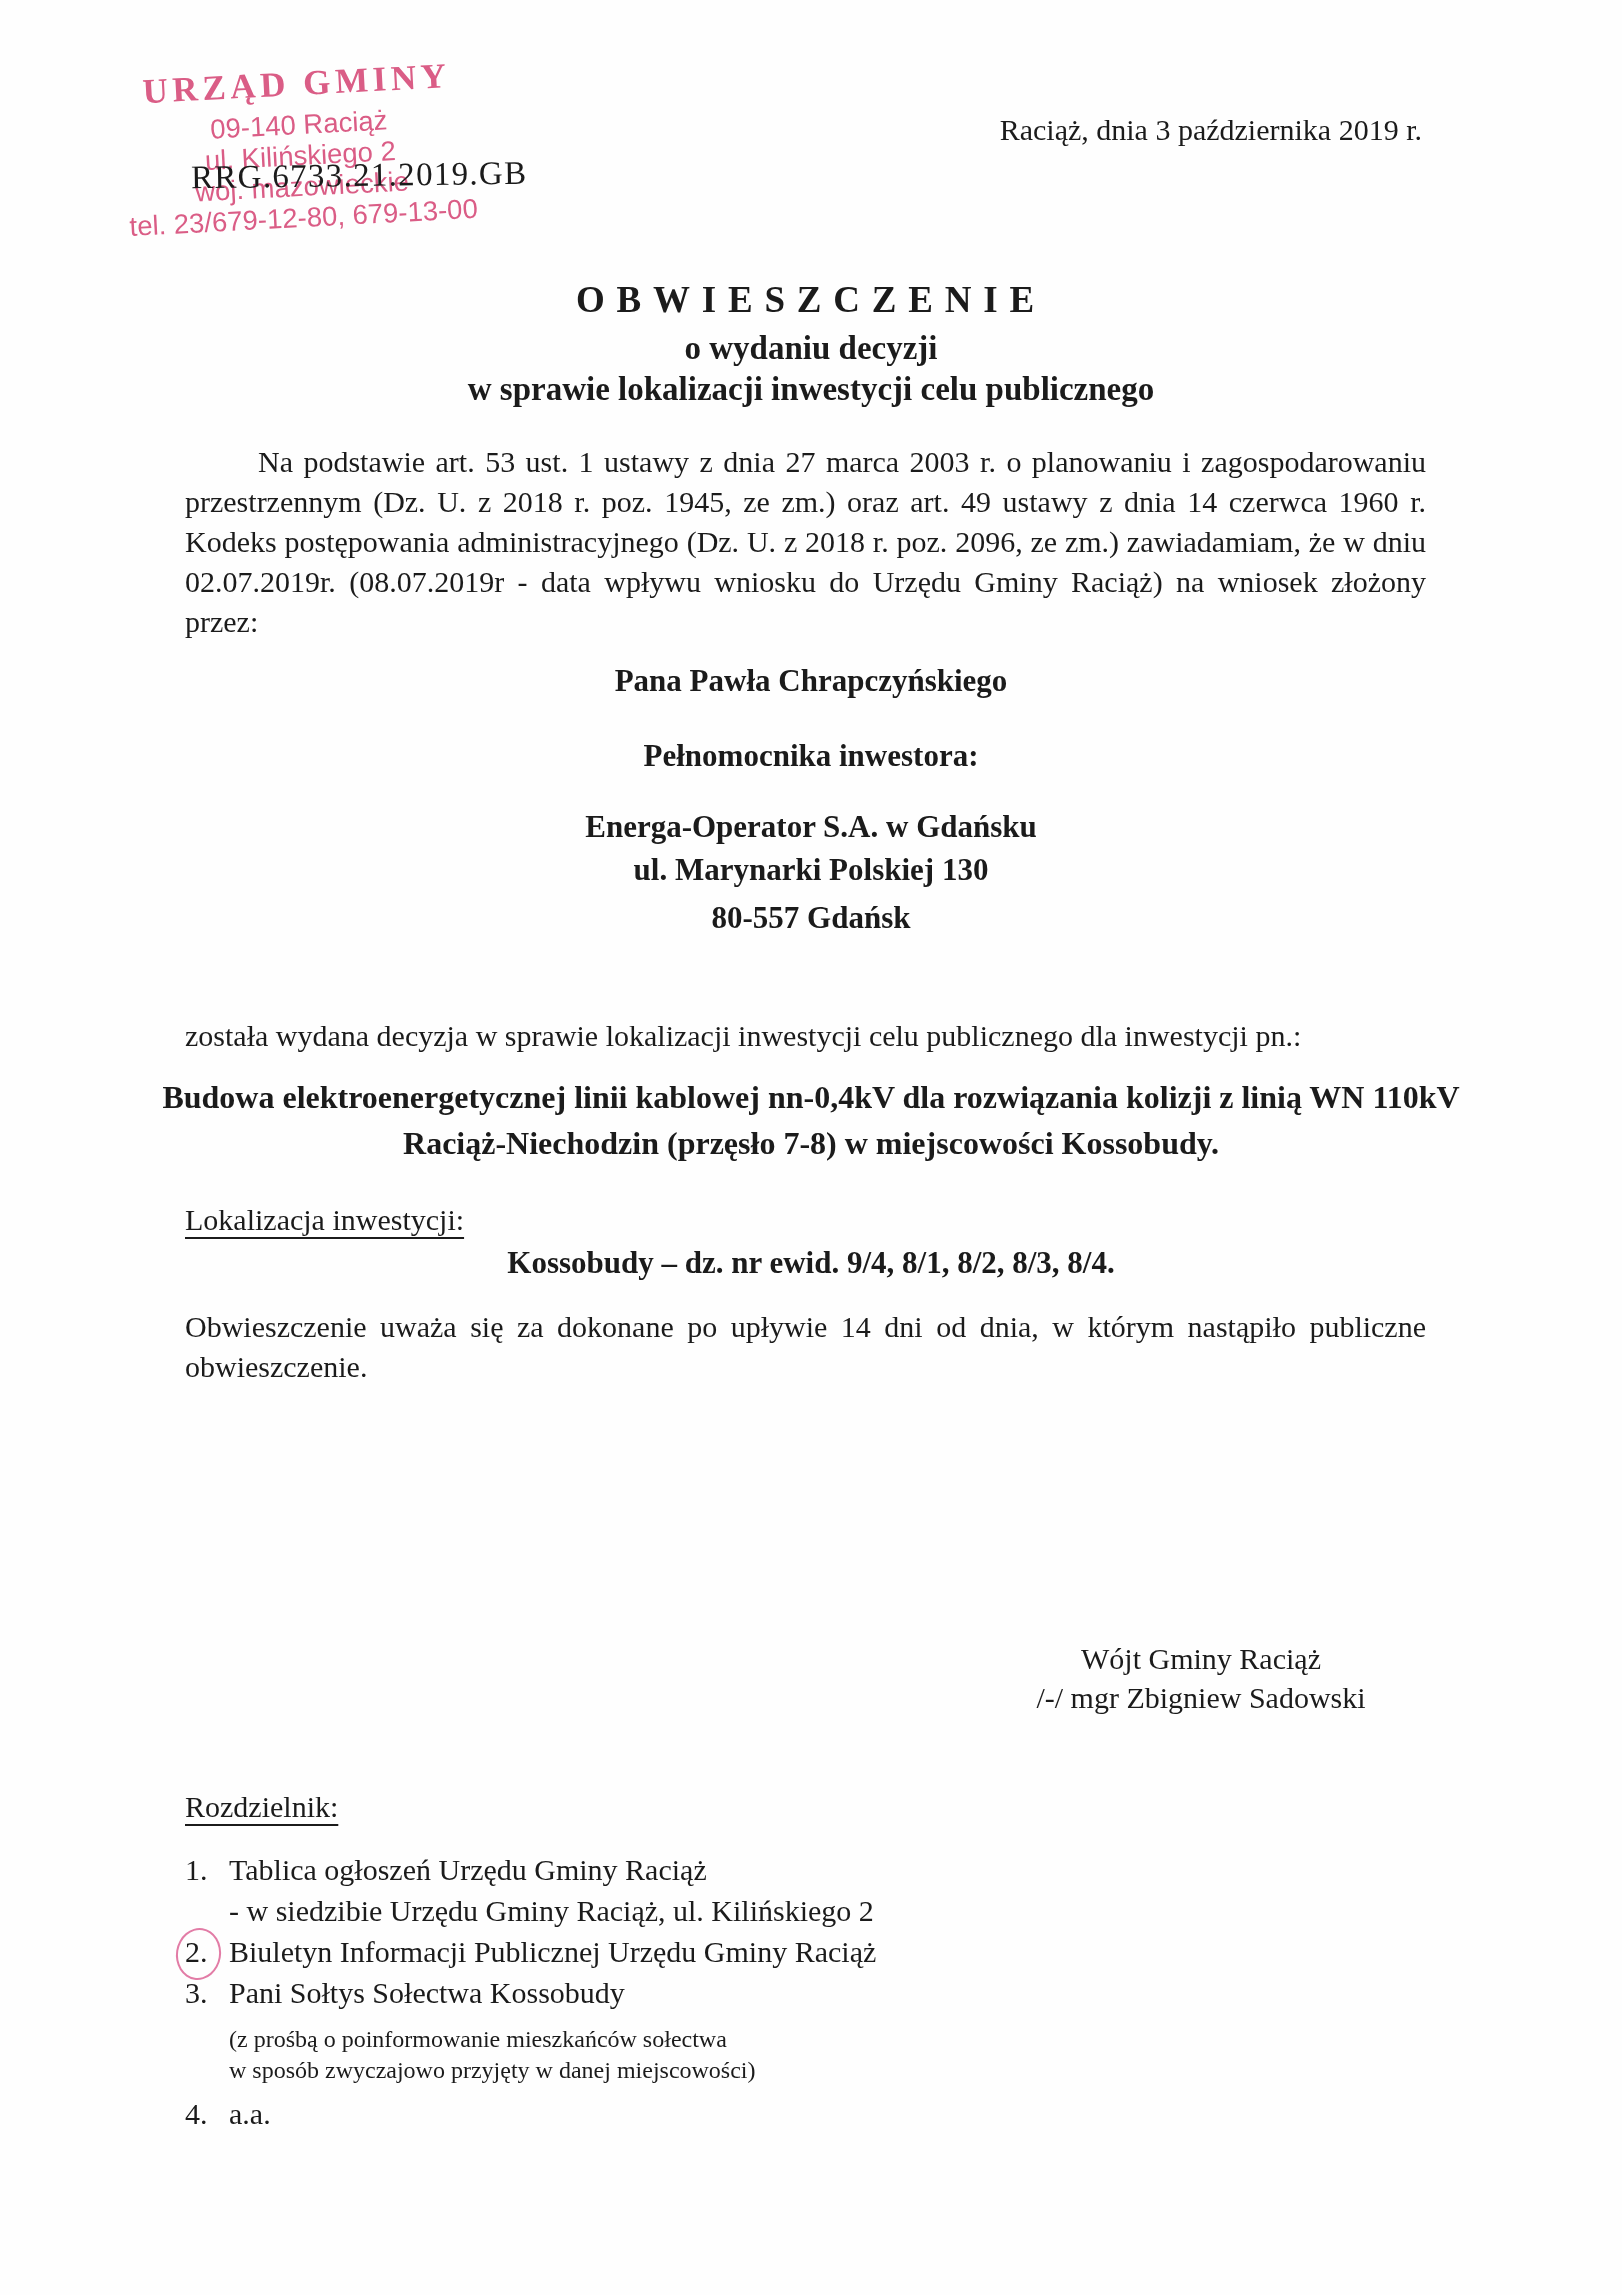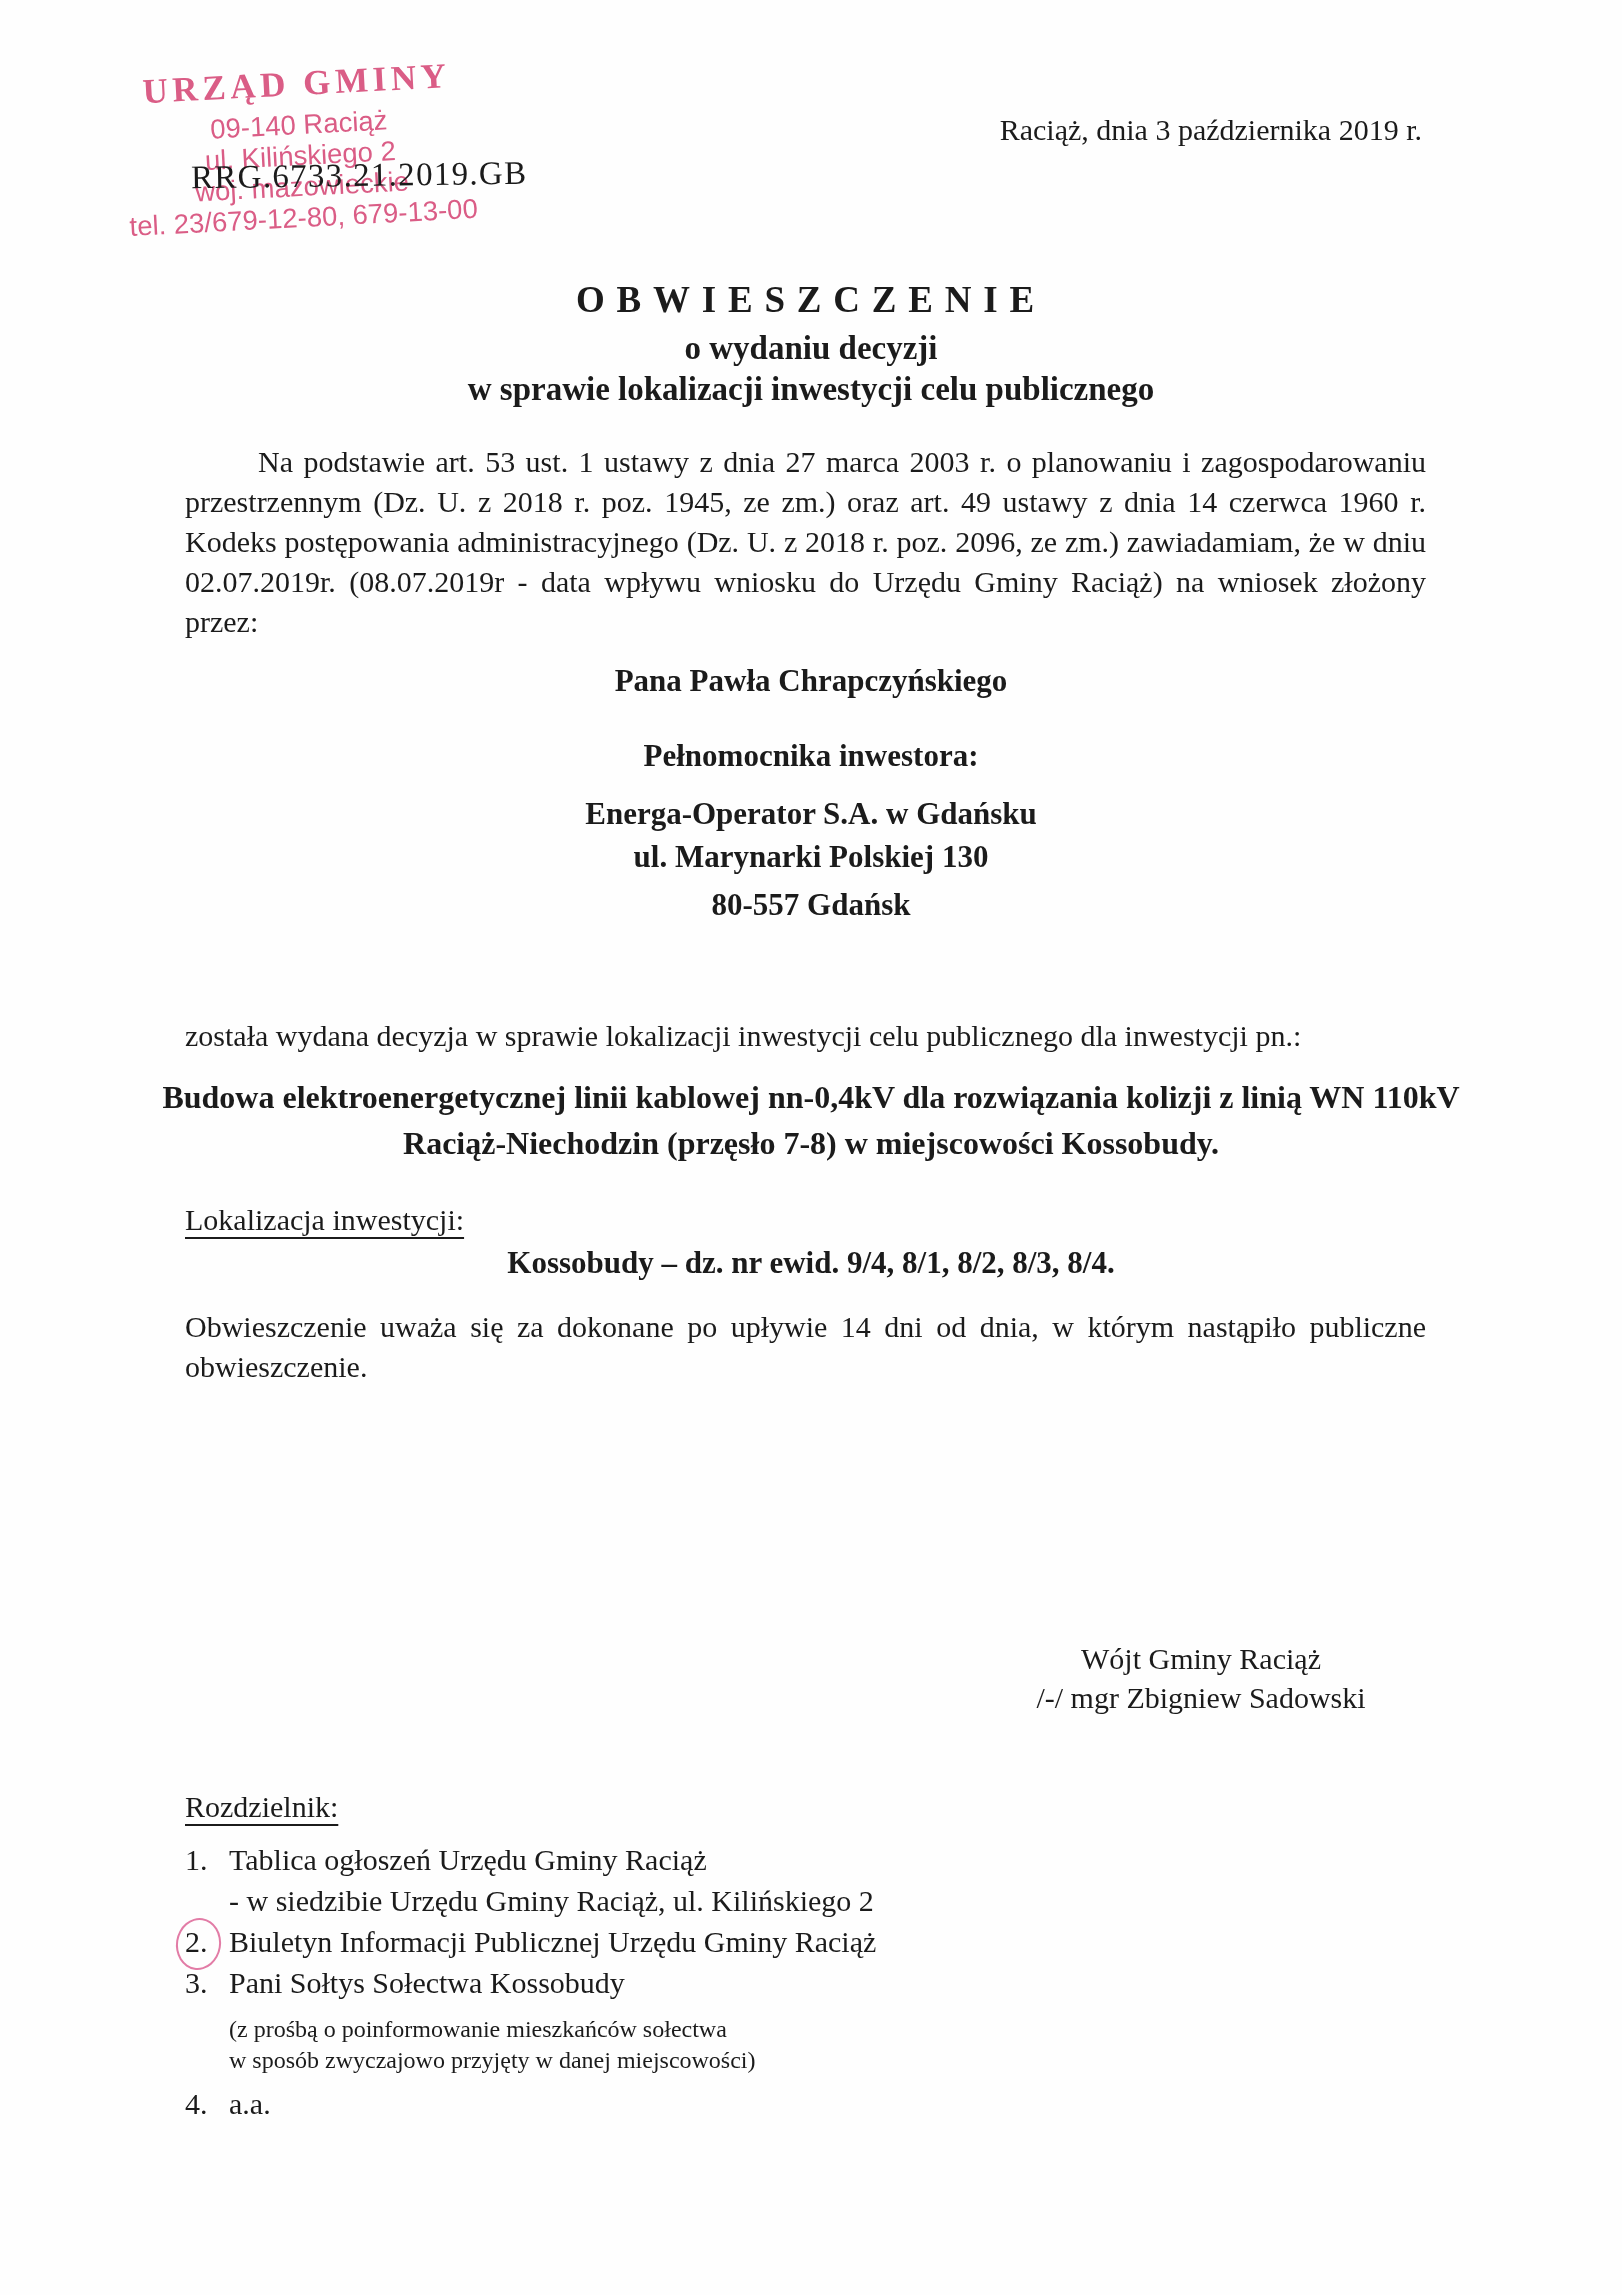--- a/index.html
+++ b/index.html
@@ -82,21 +82,21 @@
     position: absolute;
     top: 662px;
     left: 0;
     width: 100%;
     text-align: center;
     font-weight: bold;
     font-size: 31px;
     line-height: 37px;
   }
   .applicant .l-name    { margin-bottom: 38px; }
-  .applicant .l-role    { margin-bottom: 21px; }
+  .applicant .l-role    { margin-bottom: 34px; }
   .applicant .l-company { margin-bottom: 6px; }
   .applicant .l-addr1   { margin-bottom: 11px; }
 
   .para-decision {
     position: absolute;
     left: 185px;
     right: 196px;
     top: 1016px;
     font-size: 30px;
     line-height: 40px;
@@ -149,21 +149,21 @@
     position: absolute;
     left: 185px;
     top: 1790px;
     font-size: 30px;
   }
   .dist-label {
     display: inline-block;
     text-decoration: underline;
     text-underline-offset: 6.5px;
     text-decoration-thickness: 2px;
-    margin-bottom: 15px;
+    margin-bottom: 25px;
   }
   .dist-row { display: flex; line-height: 41px; }
   .dist-num { flex: 0 0 44px; width: 44px; position: relative; }
   .dist-sub { padding-left: 44px; line-height: 41px; }
   .dist-note { padding-left: 44px; font-size: 24px; line-height: 31px; }
   .note-first { margin-top: 11px; }
   .row-last { margin-top: 6.5px; }
 
   .circled::after {
     content: "";

